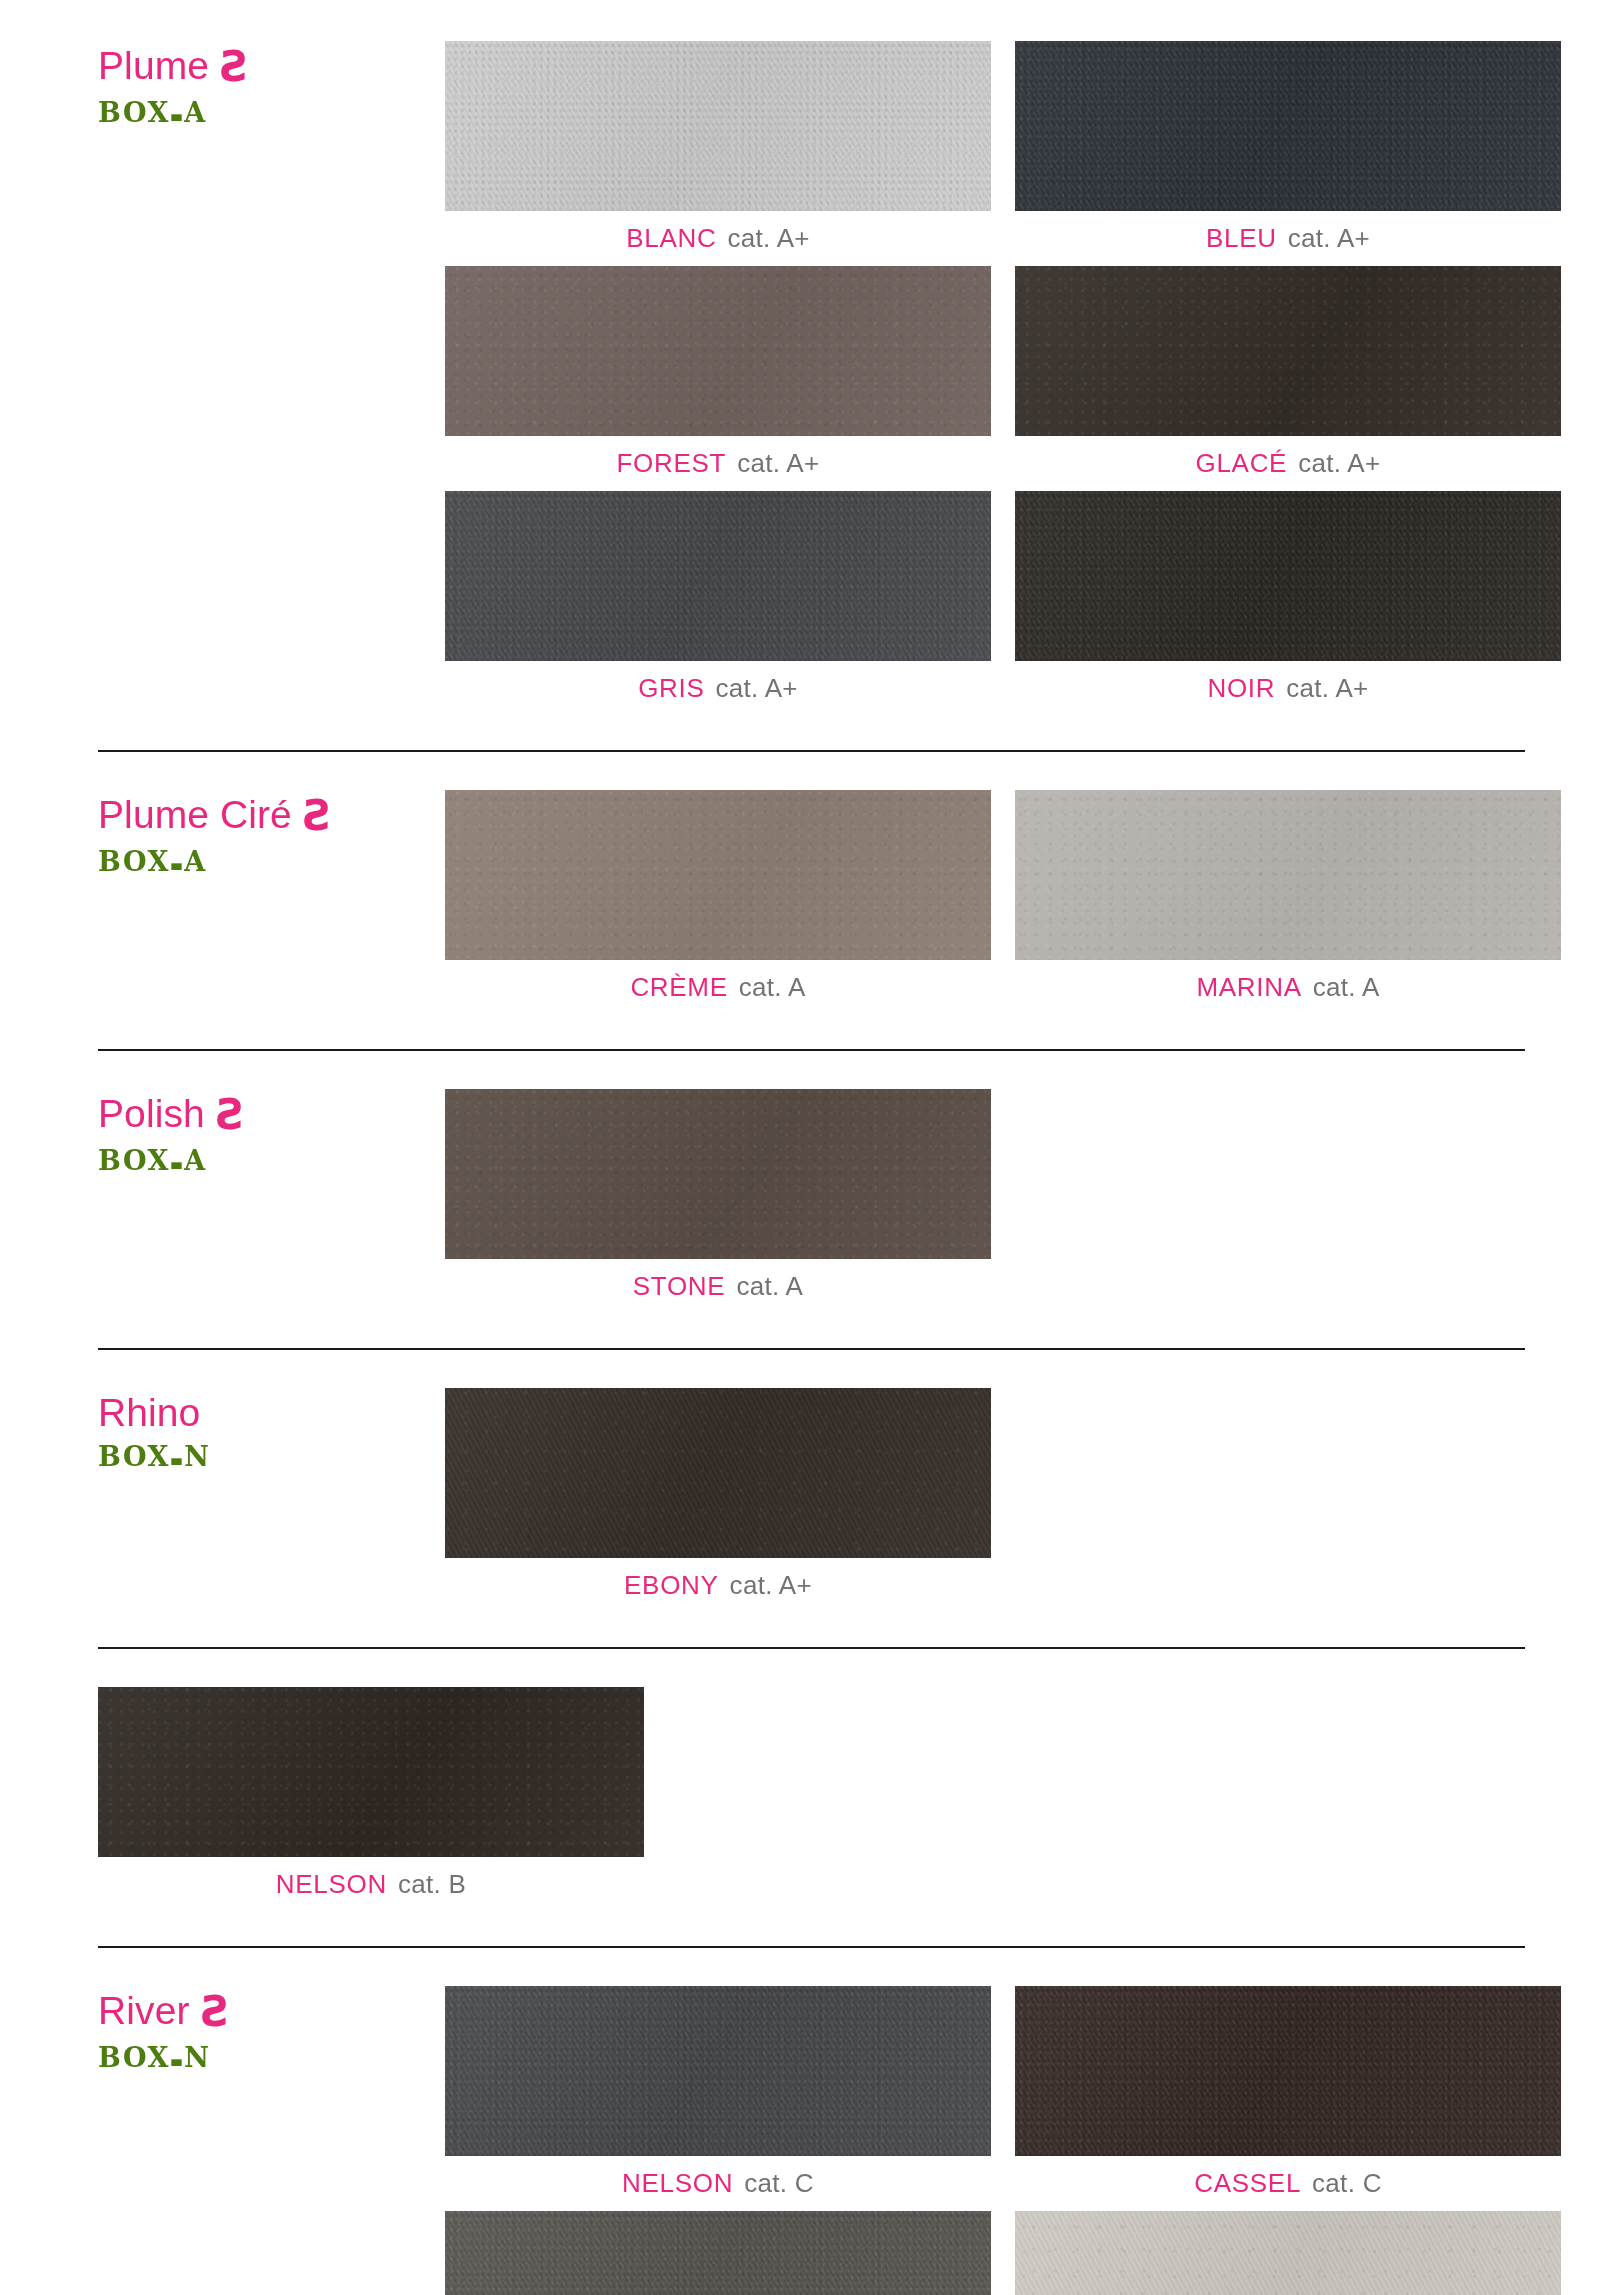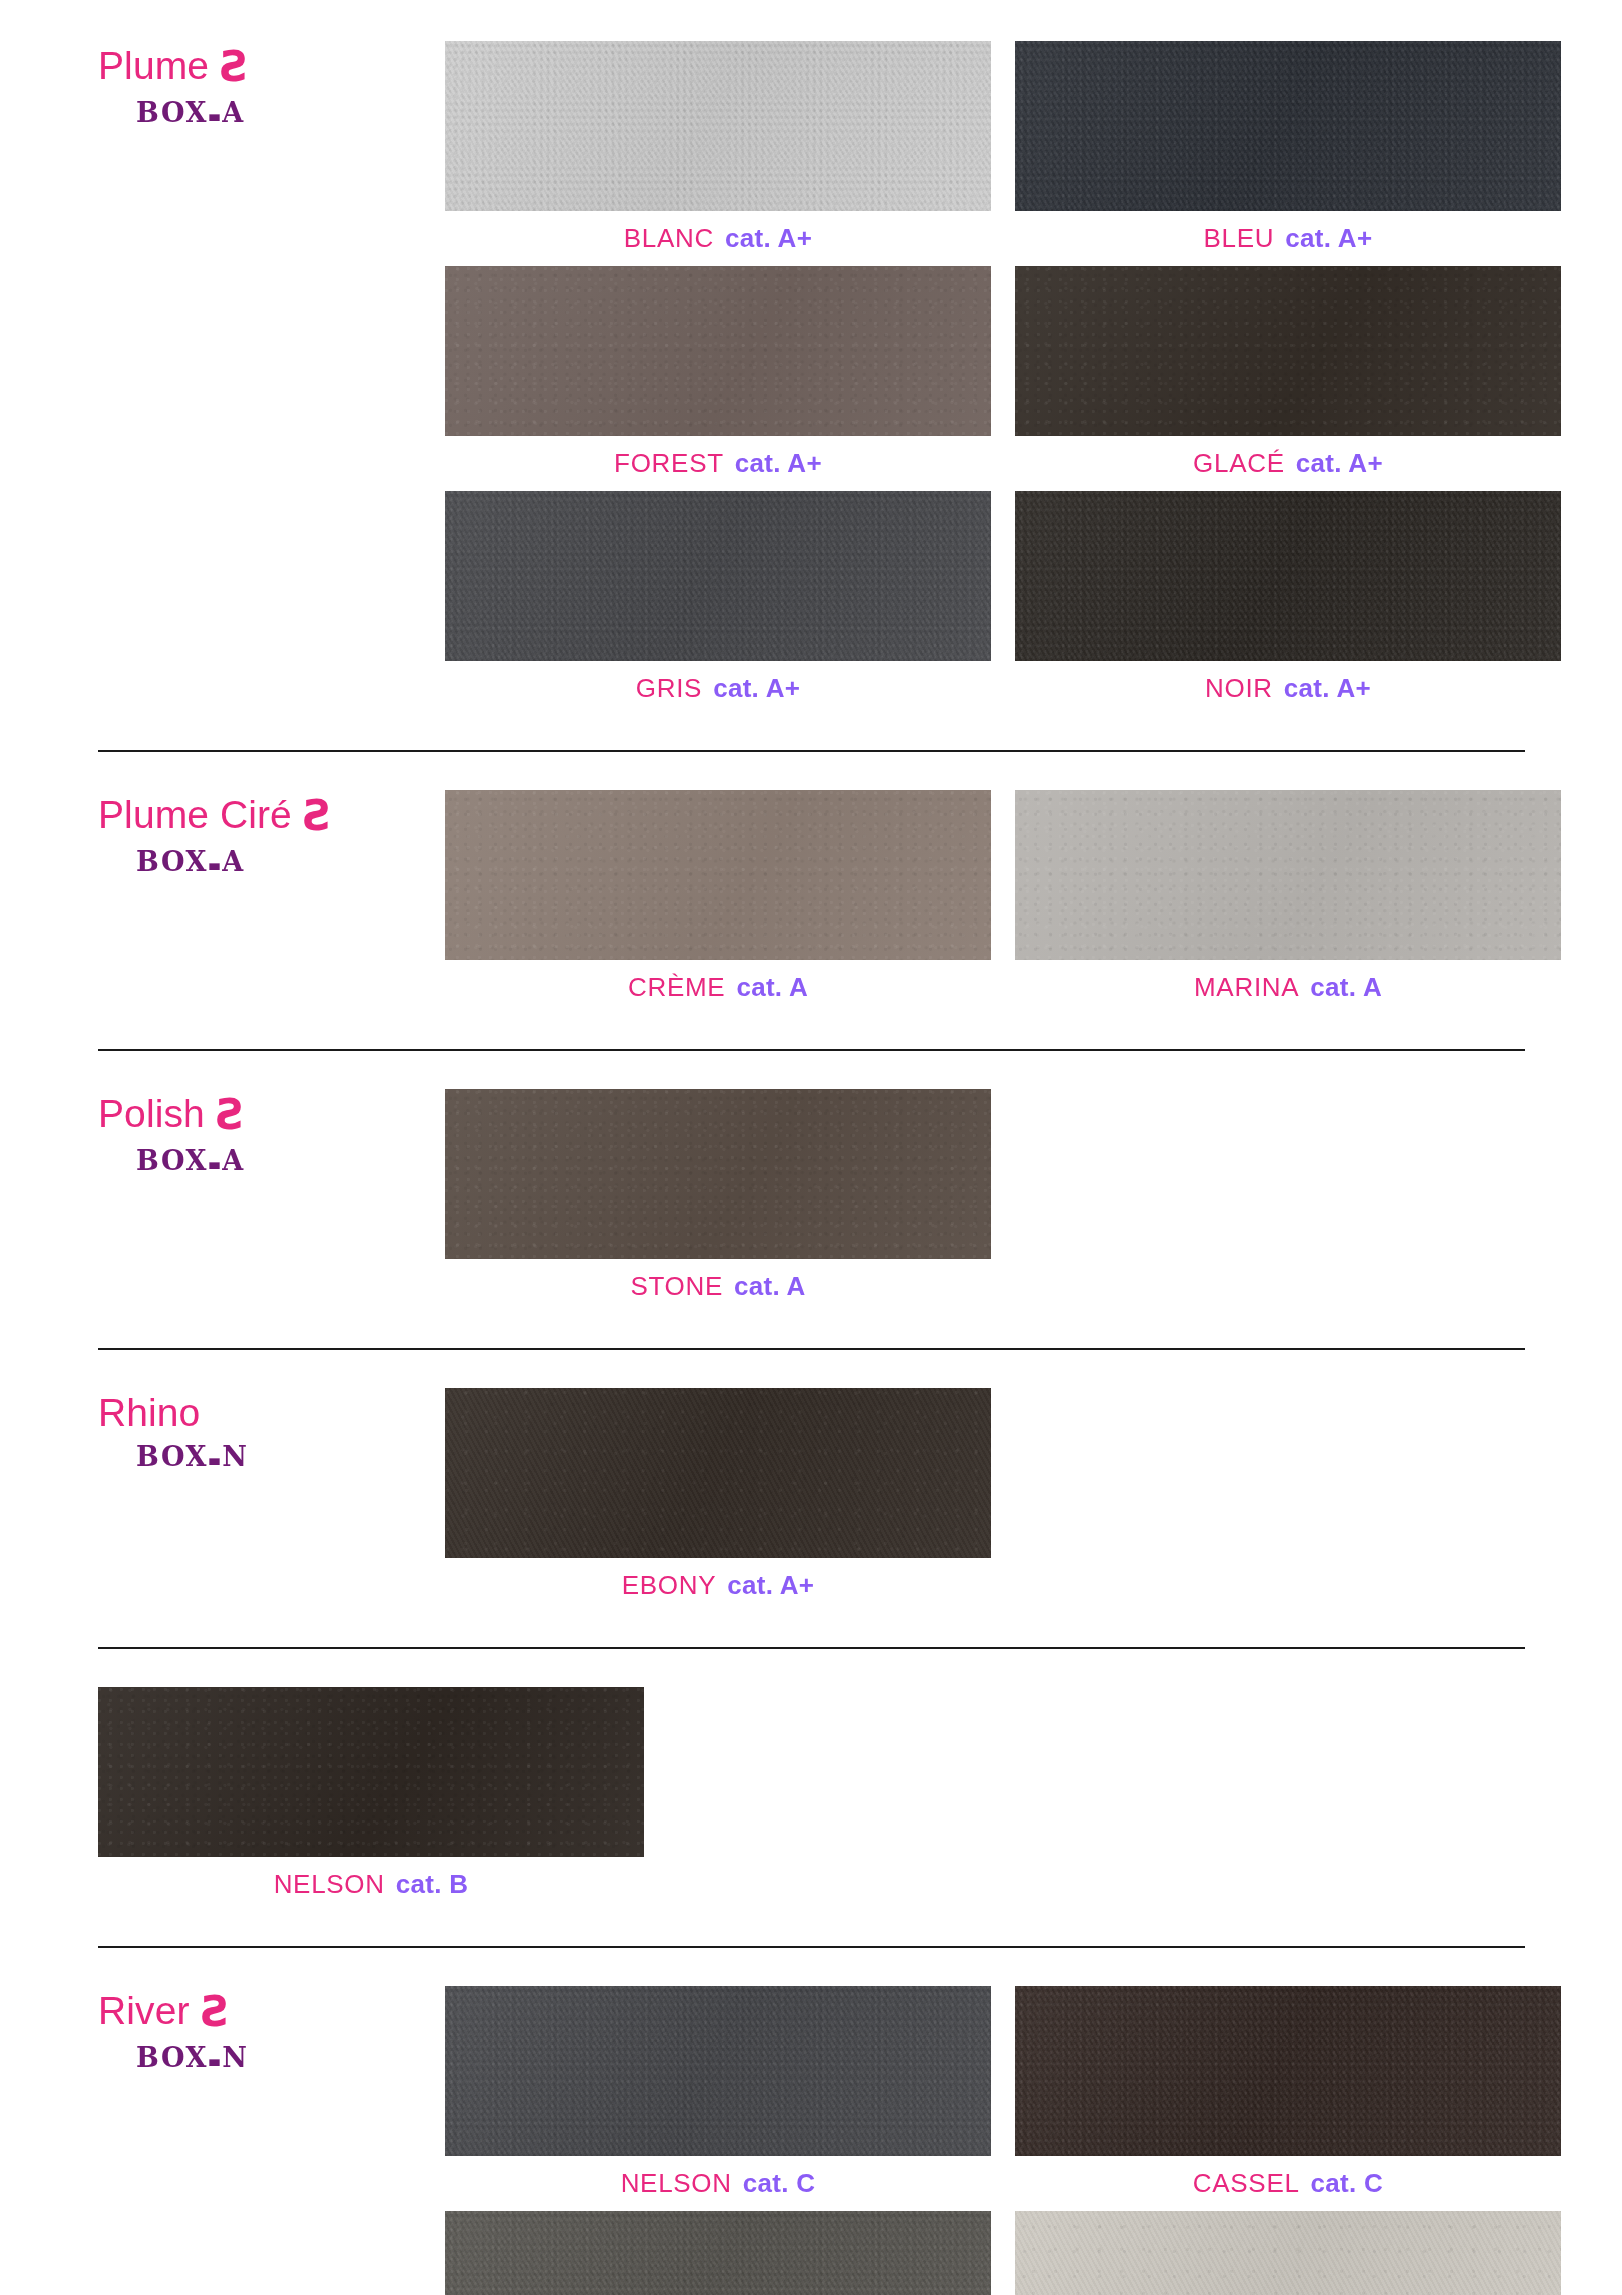--- a/index.html
+++ b/index.html
@@ -56,27 +56,26 @@
     font-family: "DejaVu Sans", sans-serif;
     font-weight: 700;
     font-size: 41px;
     transform: scaleX(-1) scaleY(1.06);
     margin-left: 9.2px;
     vertical-align: -1.3px;
     color: #e8277f;
   }
   .fam-code {
     margin-top: 9.2px;
-    color: #701a75;
+    color: #4d7c0f;
     font-family: "DejaVu Serif", serif;
     font-weight: 700;
     font-size: 27px;
     letter-spacing: 1.6px;
     white-space: nowrap;
-    margin-left: 38px;
   }
   .fam-code .dash {
     display: inline-block;
     font-weight: 700;
     transform: scaleY(1.9) scaleX(1.25);
     margin: 0 0.7px;
   }
 
   
   .grid {
@@ -141,23 +140,23 @@
     gap: 11px;
     white-space: nowrap;
   }
   .cap-color {
     color: #e8277f;
     font-size: 26px;
     font-weight: 400;
     letter-spacing: 0.7px;
   }
   .cap-cat {
-    color: #8b5cf6;
+    color: #737373;
     font-size: 26px;
-    font-weight: 700;
+    font-weight: 400;
     letter-spacing: 0.3px;
   }
 </style>
 </head>
 <body>
 
 <div class="page">
   <div id="sections-root">
       <div class="section" style="padding-top: 41px; padding-bottom: 34px;">
         <div class="labels">

